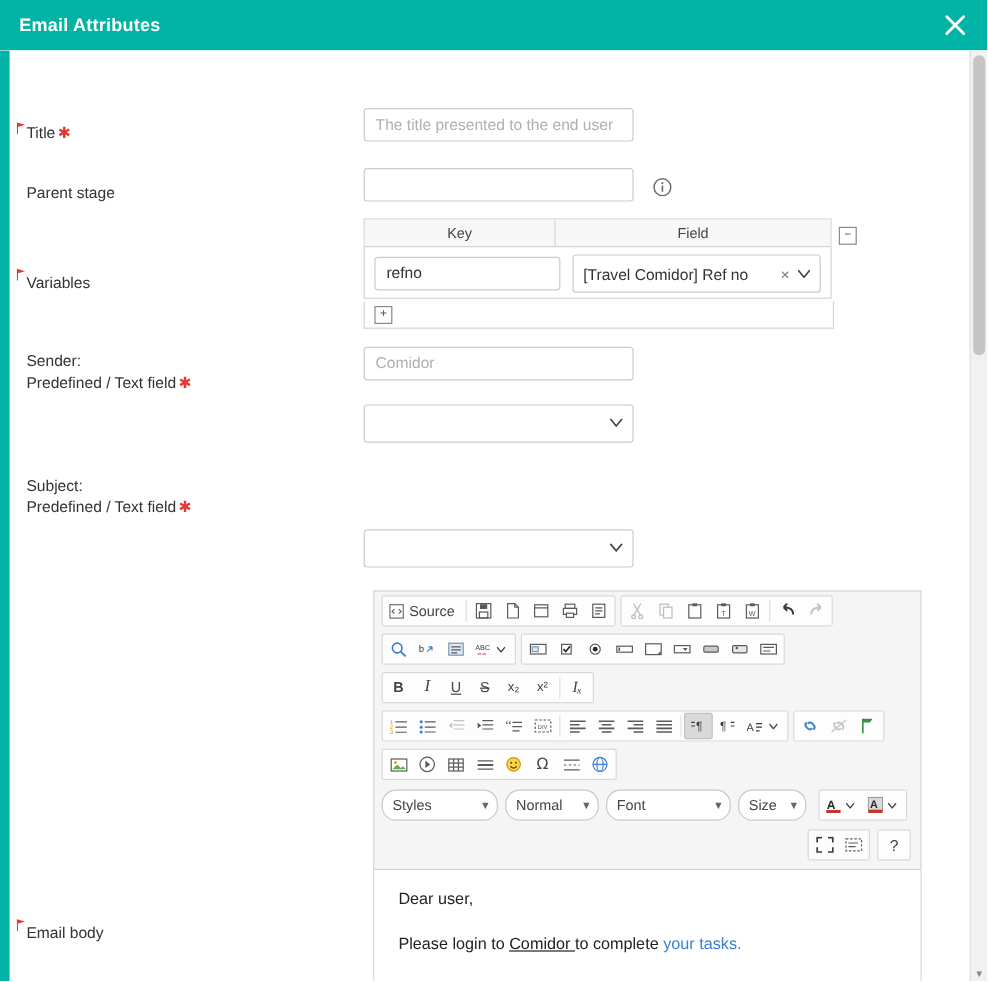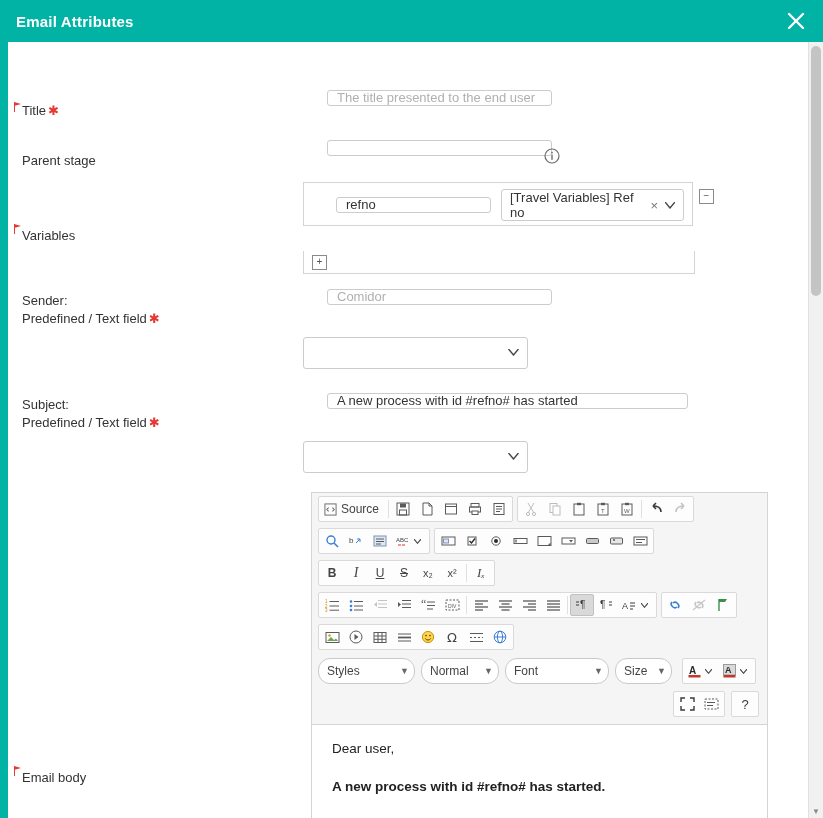--- a/index.html
+++ b/index.html
@@ -120,31 +120,30 @@
     width: 8px; height: 10px;
   }
   .marker svg { display:block; }
 
   .field {
     position: absolute;
     left: 295px;
   }
   input.txt, .fauxinput {
     box-sizing: border-box;
-    height: 16px;
+    height: 28px;
     border: 1px solid #ccc;
     background: #fff;
     border-radius: 3px;
     padding: 0 9px;
     font-family: "Liberation Sans", sans-serif;
     font-size: 13px;
     color: #333;
     outline: none;
     line-height: 30px;
-    margin-left: 24px;
   }
   input.txt::placeholder { color: #b0b0b0; }
   select.sel {
     box-sizing: border-box;
     height: 32px;
     width: 225px;
     border: 1px solid #ccc;
     border-radius: 3px;
     background: #fff;
     font-family: "Liberation Sans", sans-serif;
@@ -390,25 +389,29 @@
       <div class="row" style="top:140px;">
         <span class="marker" style="top:42px;">
           <svg width="8" height="10" viewBox="0 0 8 10">
               <path d="M0 0 L7 2 L0 4 Z" fill="#e53935"></path>
               <line x1="0.5" y1="0" x2="0.5" y2="10" stroke="#e53935" stroke-width="1"></line>
             </svg>
         </span>
         <span class="label" style="top:45px;">Variables</span>
 
         <div class="grid">
+          <div class="grid-head">
+            <div class="gh-key">Key</div>
+            <div class="gh-field">Field</div>
+          </div>
           <div class="grid-body">
             <div class="grid-row">
               <input class="txt" type="text" value="refno" style="">
               <div class="combo">
-                <span class="val">[Travel Variables] Ref no</span>
+                <span class="val">[Travel Comidor] Ref no</span>
                 <span class="clr">×</span>
                 <svg width="10" height="7" viewBox="0 0 10 7">
                     <path d="M0 0 L5 6 L10 0" fill="none" stroke="#444" stroke-width="1.4"></path>
                   </svg>
               </div>
               <span class="minus-btn">−</span>
             </div>
           </div>
         </div>
         <div class="grid-foot" style="top:69px;">
@@ -440,21 +443,20 @@
         <span class="marker" style="top:3px;">
           <svg width="8" height="10" viewBox="0 0 8 10">
               <path d="M0 0 L7 2 L0 4 Z" fill="#ffffff"></path>
               <line x1="0.5" y1="0" x2="0.5" y2="10" stroke="#ffffff" stroke-width="1"></line>
             </svg>
         </span>
         <span class="label" style="top:10px;">
           <span>Subject:</span><br>
           <span>Predefined / Text field</span><span class="req">✱</span>
         </span>
-        <input class="txt field" style="top: 7px; width: 361px;" type="text" value="A new process with id #refno# has started">
         <div class="field sel-wrap" style="top:55px;">
           <select class="sel"><option></option></select>
           <svg class="chev" width="11" height="7" viewBox="0 0 10 7">
               <path d="M0 0 L5 6 L10 0" fill="none" stroke="#444" stroke-width="1.4"></path>
             </svg>
         </div>
       </div>
 
       <div class="row" style="top:719px;">
         <span class="marker" style="top:5px;">
@@ -928,21 +930,20 @@
           </div>
           <div class="tb-group">
             <div class="tb-btn">
               <span style="font-size:13px;color:#3a3a3a;">?</span>
             </div>
           </div>
         </div>
 
         <div class="edit-area">
           <p>Dear user,</p>
-          <p><b>A new process with id #refno# has started.</b></p>
           <p><span>Please login to </span><span class="lnk-u">Comidor </span><span>to complete </span><span class="lnk-blue">your tasks.</span></p>
 
         </div>
       </div>
 
     </div>
 
     <div class="scrollbar">
       <div class="scroll-arrow up">▲</div>
       <div class="scroll-thumb"></div>

